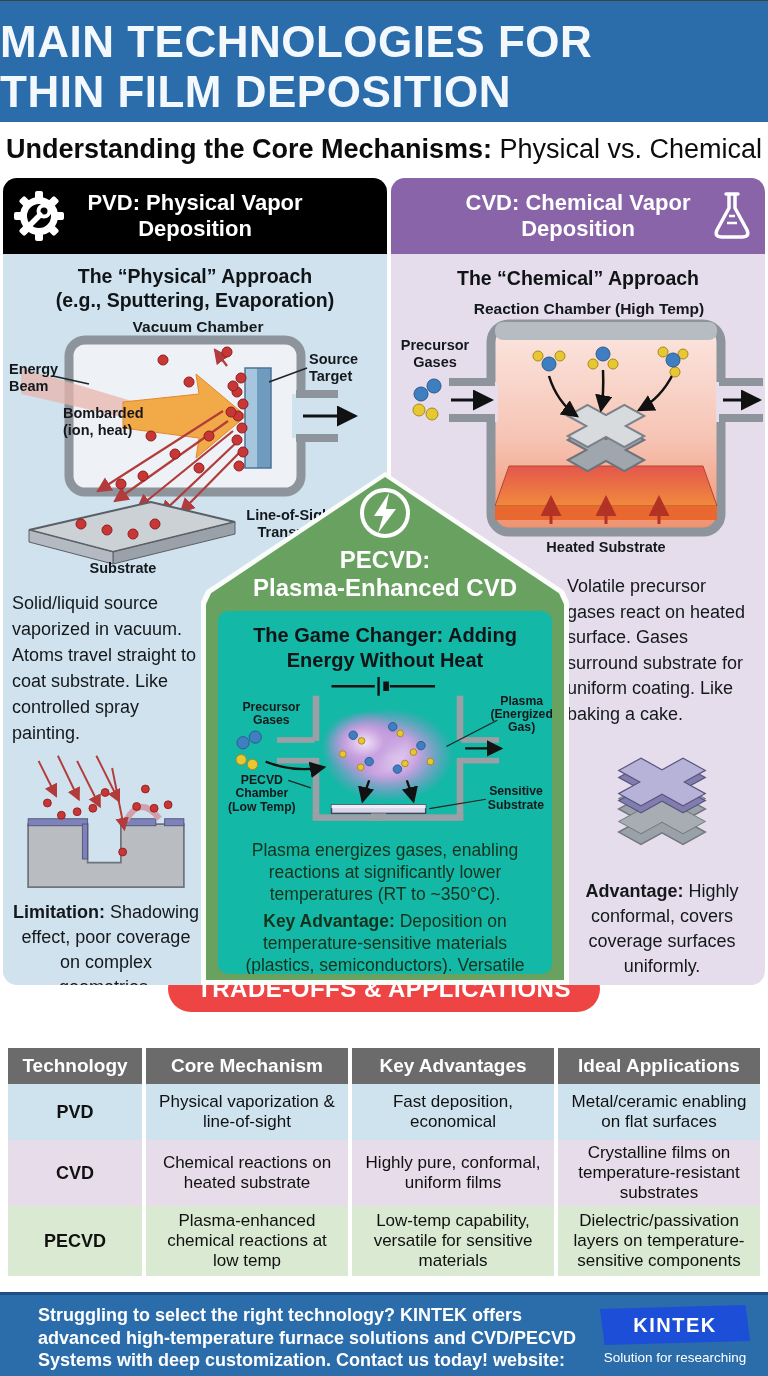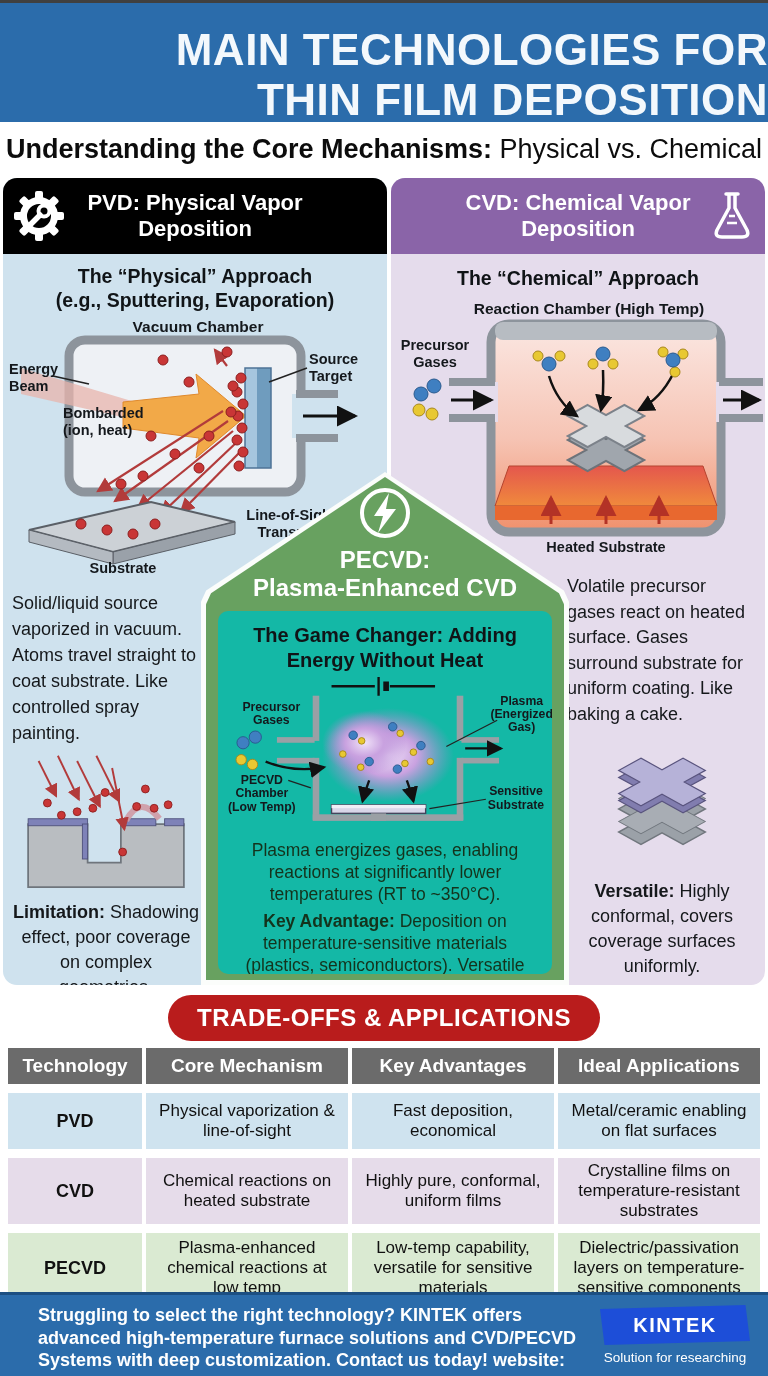--- a/index.html
+++ b/index.html
@@ -1,21 +1,21 @@
 <!DOCTYPE html>
 <html><head>
 <meta charset="utf-8">
 <style>
   * { margin:0; padding:0; box-sizing:border-box; }
   html,body { background:#ffffff; }
   body { font-family:"Liberation Sans","DejaVu Sans",sans-serif; }
   #page { position:relative; width:768px; height:1376px; background:#ffffff; overflow:hidden; margin:0 auto; }
 
   
-  .hdr { position:absolute; left:0; top:0; width:768px; height:122px; background:#2b6cab; border-top:3px solid #404040; text-align:right; padding-top:22px; }
+  .hdr { position:absolute; left:0; top:0; width:768px; height:122px; background:#2b6cab; border-top:1px solid #404040; text-align:left; padding-top:16px; }
   .hdr .t { color:#f3f8fc; font-weight:bold; font-size:44px; line-height:50px; letter-spacing:.5px; }
   .sub { position:absolute; left:0; top:122px; width:768px; height:56px; background:#ffffff; text-align:center; line-height:54px; font-size:27px; color:#0c0c0c; }
   .sub b { font-weight:bold; }
 
   
   .panel { position:absolute; top:178px; height:807px; border-radius:14px; overflow:hidden; z-index:1; }
   .panel.pvd { left:3px;  width:384px; background:#cfe2ee; }
   .panel.cvd { left:391px; width:374px; background:#e5dcec; }
   .phead { position:relative; height:76px; display:flex; align-items:center; justify-content:center; }
   .panel.pvd .phead { background:#000000; }
@@ -40,22 +40,22 @@
   .pent .gt1 { position:absolute; top:74px;  left:0; width:100%; text-align:center; color:#fff; font-weight:bold; font-size:24px; }
   .pent .gt2 { position:absolute; top:102px; left:0; width:100%; text-align:center; color:#fff; font-weight:bold; font-size:24px; }
   .pbody { position:absolute; left:17px; right:17px; top:139px; bottom:11px; background:#14b8a6; border-radius:10px; overflow:hidden; }
   .pbody .gsub { margin:12px auto 0; width:310px; text-align:center; font-weight:bold; font-size:20px; line-height:25px; color:#101417; }
   .pbody svg { display:block; margin:2px auto 0; }
   .pnote { margin-top:4px; padding:0 10px; text-align:center; font-size:17.5px; line-height:22px; color:#14331c; }
   .padv  { margin-top:5px; padding:0 8px;  text-align:center; font-size:17.5px; line-height:22px; color:#14331c; }
   .pnote b,.padv b { font-weight:bold; }
 
   
-  .banner { position:absolute; top:995px; left:50%; transform:translateX(-50%); width:432px; height:46px; border-radius:23px; background:#b91c1c; color:#fff; font-weight:bold; font-size:24px; text-align:center; line-height:46px; letter-spacing:.5px; }
-  .tbl { position:absolute; top:1048px; left:8px; width:752px; display:grid; grid-template-columns:134px 202px 202px 202px; grid-auto-rows:auto; gap:9px 4px; }
+  .banner { position:absolute; top:966px; left:50%; transform:translateX(-50%); width:432px; height:46px; border-radius:23px; background:#ef4444; color:#fff; font-weight:bold; font-size:24px; text-align:center; line-height:46px; letter-spacing:.5px; }
+  .tbl { position:absolute; top:1048px; left:8px; width:752px; display:grid; grid-template-columns:134px 202px 202px 202px; grid-auto-rows:auto; gap:0 4px; }
   .tbl .hc { background:#6b6b6b; color:#fff; font-weight:bold; font-size:19px; display:flex; align-items:center; justify-content:center; height:36px; }
   .tbl .c { display:flex; align-items:center; justify-content:center; text-align:center; font-size:17px; line-height:20px; color:#111; padding:6px 8px; }
   .tbl .tech { font-size:18px; font-weight:bold; }
   .r1 { background:#cfe3ef; height:56px; }
   .r2 { background:#e6dcea; height:66px; }
   .r3 { background:#daead2; height:70px; }
 
   
   .foot { position:absolute; left:0; top:1292px; width:768px; height:84px; background:#2b6cab; border-top:3px solid #1c4f82; }
   .foot .ftext { position:absolute; left:38px; top:9px; width:555px; color:#fff; font-weight:bold; font-size:18px; line-height:22.5px; }
@@ -315,21 +315,21 @@
       <div class="desc" style="line-height:25.5px">Volatile precursor gases react on heated surface. Gases surround substrate for uniform coating. Like baking a cake.</div>
 
       <svg width="180" height="140" viewBox="0 0 190 160" style="display:block;margin:6px auto 0">
         <path d="M-52,-18 H-18 V-52 H18 V-18 H52 V18 H18 V52 H-18 V18 H-52 Z" transform="translate(95,100) scale(1,0.55) rotate(45)" fill="#9ba1a8" stroke="#70767d" stroke-width="2.5"></path>
         <path d="M-52,-18 H-18 V-52 H18 V-18 H52 V18 H18 V52 H-18 V18 H-52 Z" transform="translate(95,88) scale(1,0.55) rotate(45)" fill="#a8adb4" stroke="#70767d" stroke-width="1.5"></path>
         <path d="M-52,-18 H-18 V-52 H18 V-18 H52 V18 H18 V52 H-18 V18 H-52 Z" transform="translate(95,64) scale(1,0.55) rotate(45)" fill="#817daf" stroke="#59547e" stroke-width="2"></path>
         <path d="M-52,-18 H-18 V-52 H18 V-18 H52 V18 H18 V52 H-18 V18 H-52 Z" transform="translate(95,56) scale(1,0.55) rotate(45)" fill="#b6b2d8" stroke="#59547e" stroke-width="2"></path>
       </svg>
 
       <div class="caption">
-        <b>Versatile:</b><span> Highly conformal, covers coverage surfaces uniformly.</span>
+        <b>Advantage:</b><span> Highly conformal, covers coverage surfaces uniformly.</span>
       </div>
     </div>
   </div>
 
   <div class="pent">
     <div class="outline"></div>
     <div class="green"></div>
     <span class="bolt">
       <svg width="54" height="54" viewBox="0 0 54 54">
         <circle cx="27" cy="27" r="23" fill="none" stroke="#ffffff" stroke-width="4"></circle>

